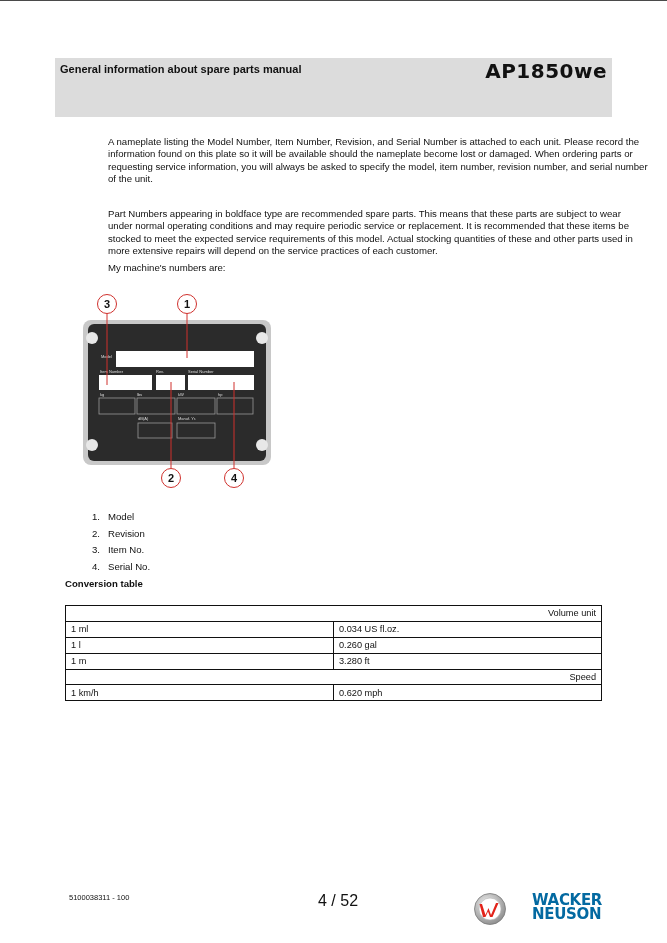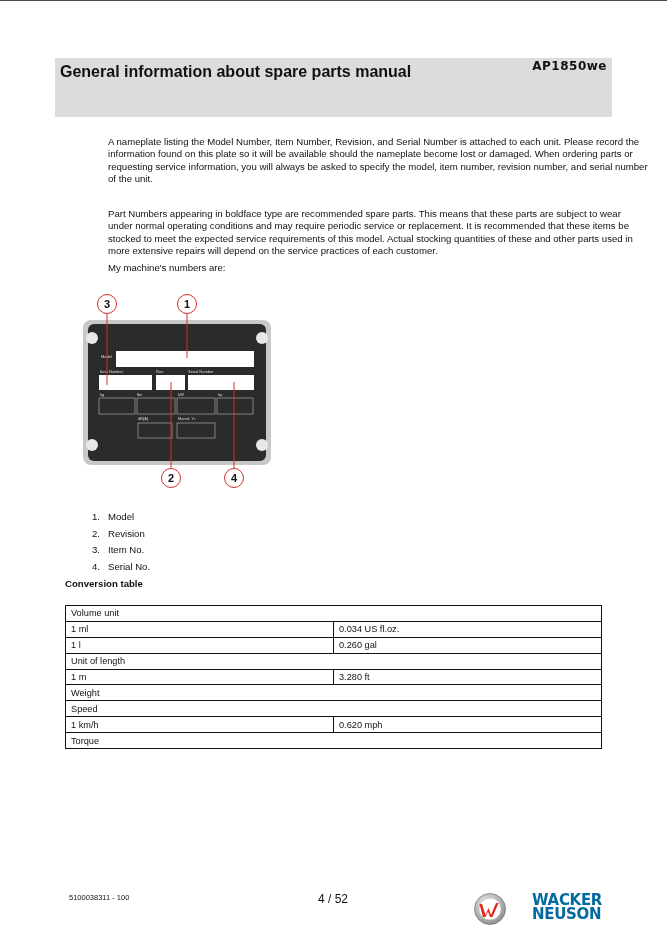--- a/index.html
+++ b/index.html
@@ -1,35 +1,35 @@
 <!DOCTYPE html>
 <html><head>
 <meta charset="utf-8">
 <style>
   html, body { margin:0; padding:0; background:#ffffff; }
   body { width:667px; height:943px; position:relative; overflow:hidden; font-family:"Liberation Sans", sans-serif; color:#111; }
   .topline { position:absolute; left:0; top:0; width:667px; height:1px; background:#4a4a4a; }
   .header { position:absolute; left:55px; top:58px; width:557px; height:59px; background:#dcdcdc; }
-  .header-title { position:absolute; left:5px; top:5px; font-size:16px; font-weight:bold; color:#111; }
-  .header-model { position:absolute; right:5px; top:1px; font-size:12px; font-weight:bold; letter-spacing:0.5px; color:#111; font-family:"DejaVu Sans", sans-serif; }
+  .header-title { position:absolute; left:5px; top:5px; font-size:11px; font-weight:bold; color:#111; }
+  .header-model { position:absolute; right:5px; top:1px; font-size:20px; font-weight:bold; letter-spacing:0.5px; color:#111; font-family:"DejaVu Sans", sans-serif; }
   .para { position:absolute; left:65px; width:540px; font-size:9.6px; line-height:12.3px; color:#111;margin-left:43px; }
   #p1 { top:136px; }
   #p2 { top:208px; }
   #p3 { top:262px; }
   .plate { position:absolute; left:80px; top:290px; width:195px; height:205px; }
   .legend { position:absolute; left:80px; top:511px; font-size:9.6px; }
   .legend-item { height:16.5px; display:flex; }
   .legend-num { width:20px; text-align:right; margin-right:8px; }
   .conv-title { position:absolute; left:65px; top:578px; font-size:9.6px; font-weight:bold; }
   table.conv { position:absolute; left:65px; top:605px; width:537px; border-collapse:collapse; font-size:9.2px; }
   table.conv td { border:1px solid #111; height:15.9px; padding:0 5px; box-sizing:border-box; }
-  table.conv td.group { text-align:left; }
+  table.conv td.group { text-align:right; }
   table.conv td.from { width:268px; }
   .footer-doc { position:absolute; left:56px; top:893px; font-size:7.5px;margin-left:13px; }
-  .footer-page { position:absolute; left:318px; top:892px; font-size:12px; }
+  .footer-page { position:absolute; left:318px; top:892px; font-size:16px; }
   .logo-circle { position:absolute; left:474px; top:893px; width:32px; height:32px; }
   .logo-text { position:absolute; left:532px; top:893px; font-size:15px; font-weight:bold; line-height:14px; color:#0369a1; font-family:"DejaVu Sans", sans-serif; letter-spacing:-0.3px; }
 </style>
 </head>
 <body>
 
 <div class="topline"></div>
 
 <div class="header">
   <div class="header-title">General information about spare parts manual</div>
@@ -117,38 +117,29 @@
       </tr>
     <tr>
         <td class="from">1 ml</td>
         <td>0.034 US fl.oz.</td>
       </tr>
     <tr>
         <td class="from">1 l</td>
         <td>0.260 gal</td>
       </tr>
     <tr>
-        <td class="group" colspan="2">Unit of length</td>
-      </tr>
-    <tr>
         <td class="from">1 m</td>
         <td>3.280 ft</td>
-      </tr>
-    <tr>
-        <td class="group" colspan="2">Weight</td>
       </tr>
     <tr>
         <td class="group" colspan="2">Speed</td>
       </tr>
     <tr>
         <td class="from">1 km/h</td>
         <td>0.620 mph</td>
-      </tr>
-    <tr>
-        <td class="group" colspan="2">Torque</td>
       </tr>
   </tbody>
 </table>
 
 <div class="footer-doc">5100038311 - 100</div>
 <div class="footer-page">4 / 52</div>
 
 <svg class="logo-circle" viewBox="0 0 32 32" width="32" height="32">
   <defs>
     <radialGradient id="lg" cx="40%" cy="35%" r="70%">

